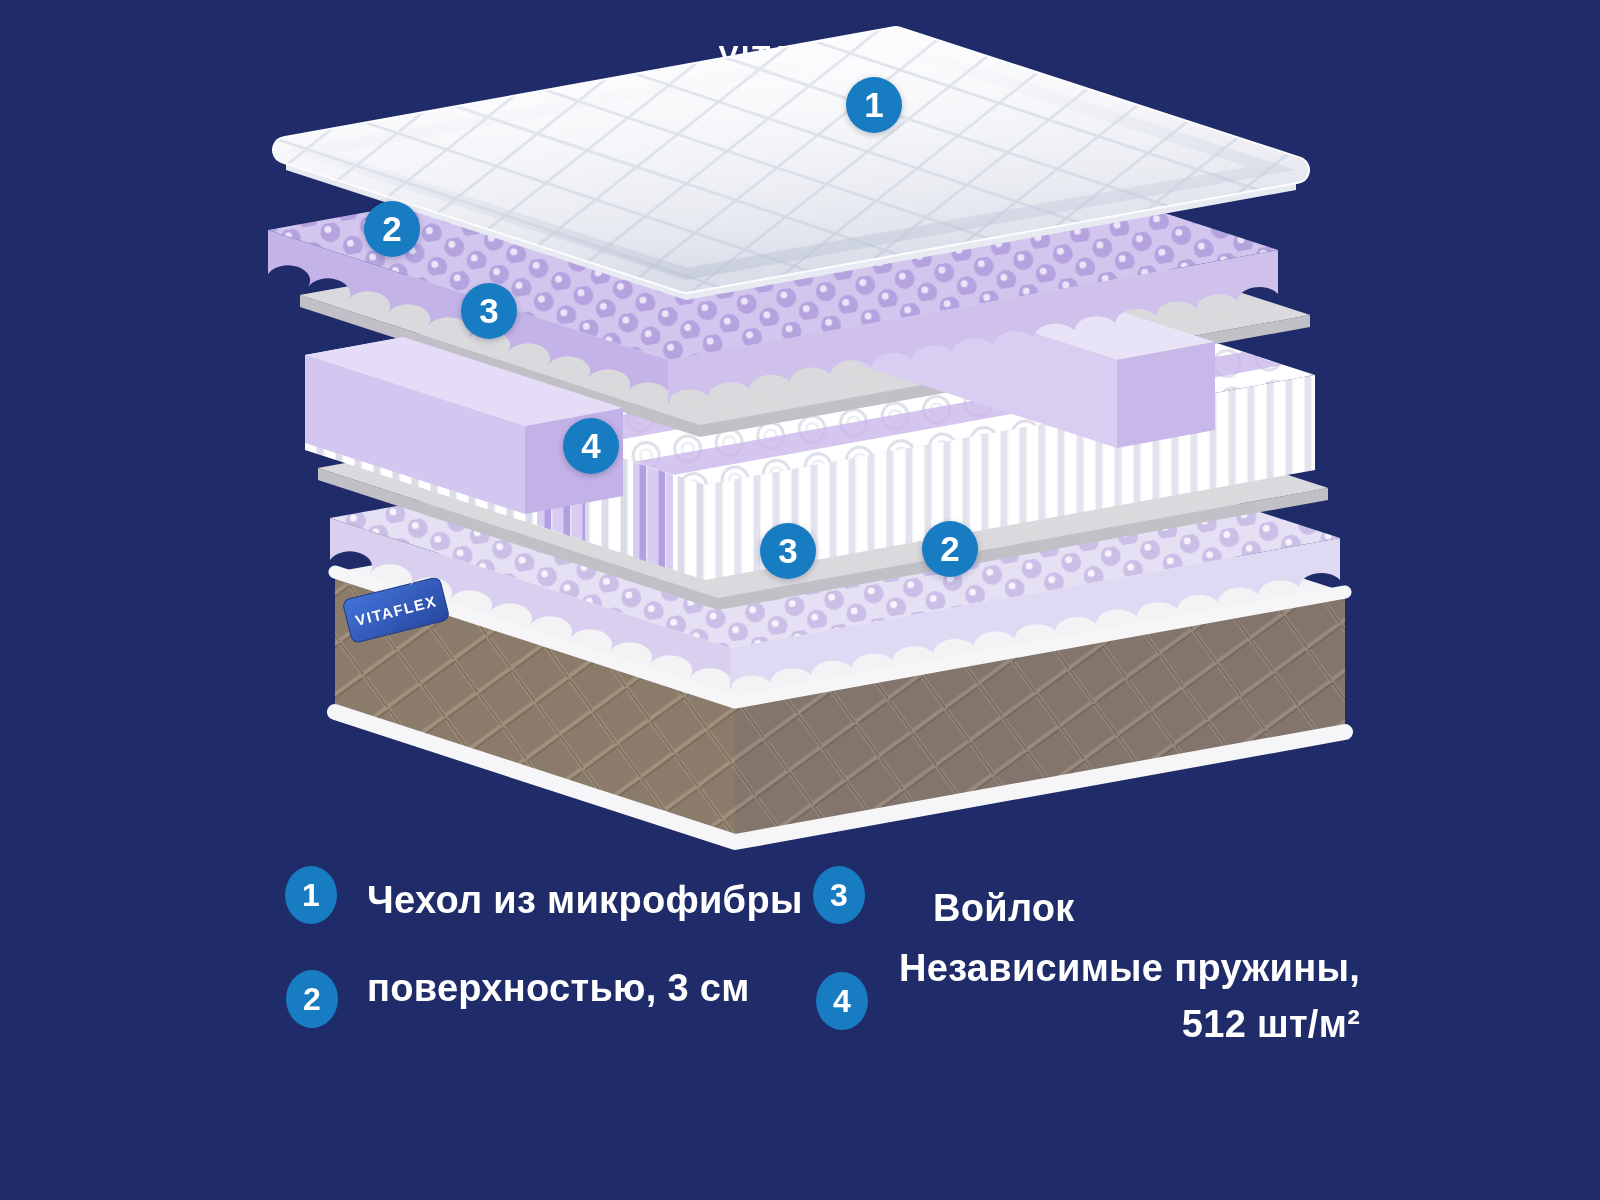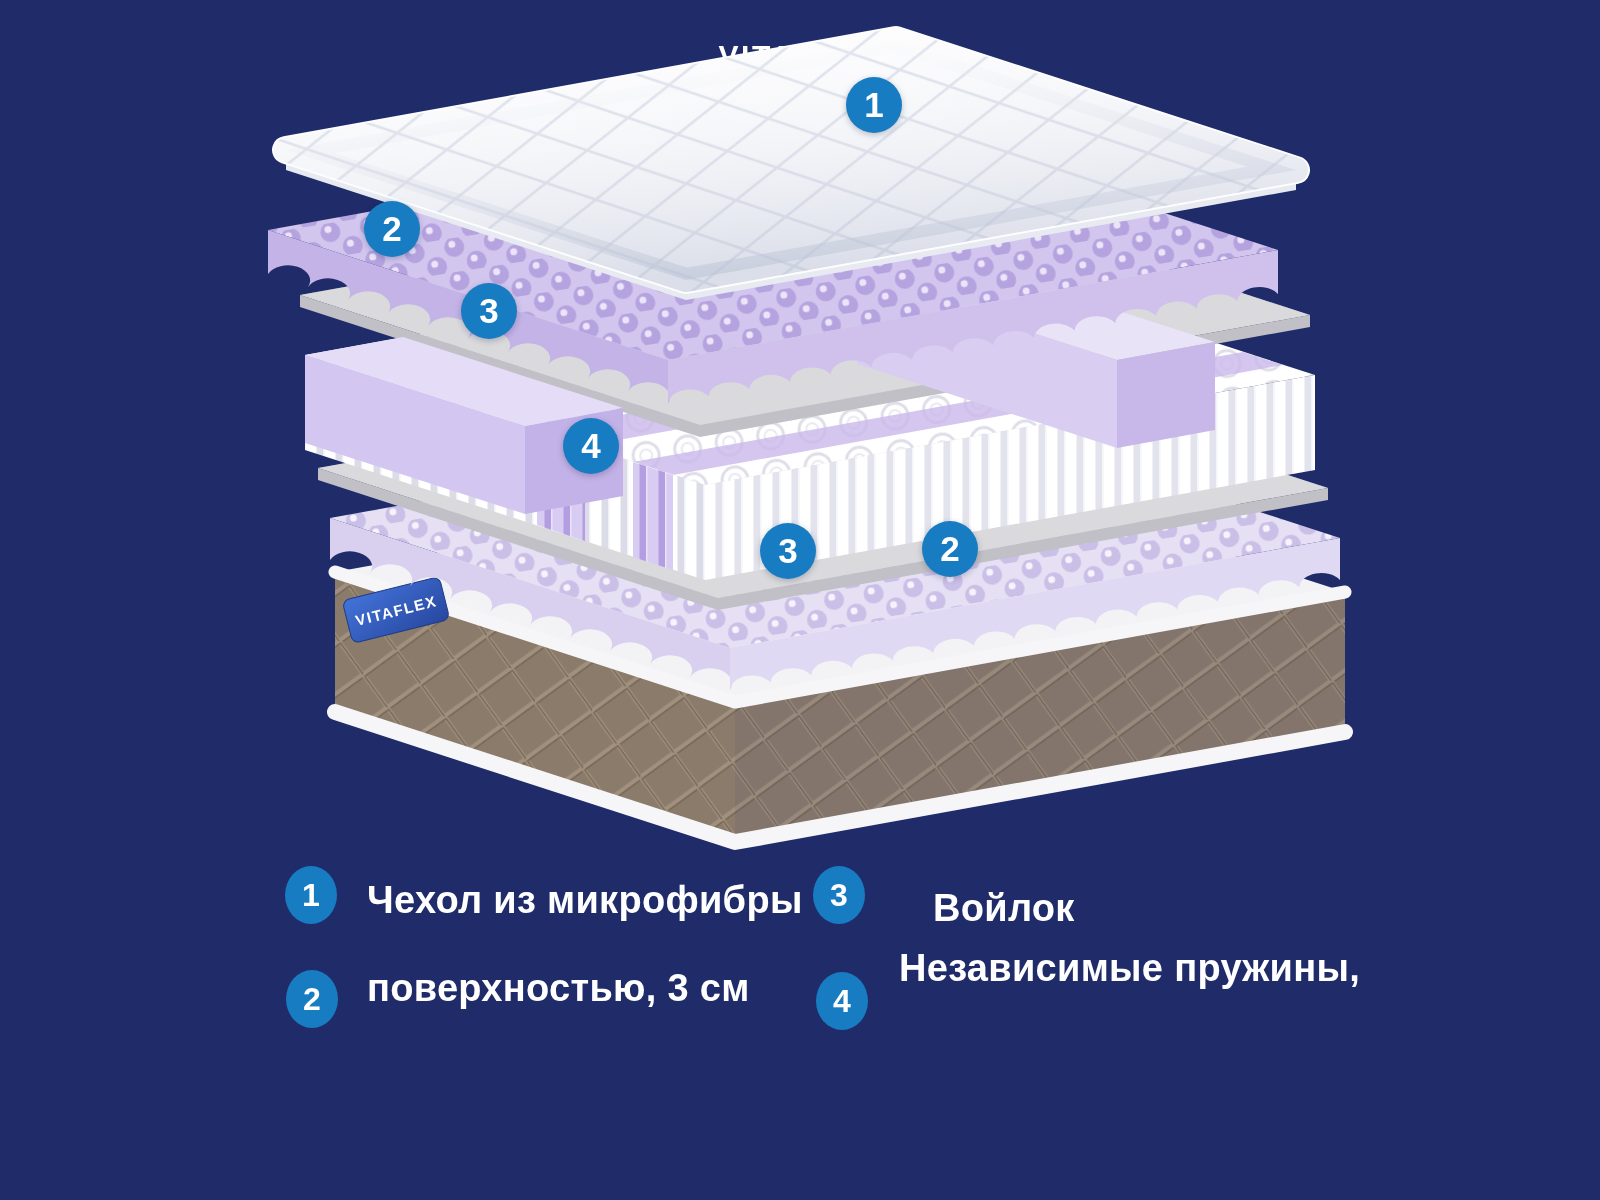--- a/index.html
+++ b/index.html
@@ -204,16 +204,17 @@
     <div class="legend-text" style="left:933px;top:872px;margin-top:8px;">
       <div>Войлок</div>
       <div></div>
     </div>
 
     <div class="legend-badge" style="left:816px;top:972px;">
         <span>4</span>
       </div>
     <div class="legend-text" style="left:899px;top:940px;">
       <div>Независимые пружины,</div>
+      <div>512 шт/м²</div>
     </div>
   </div>
 
 </div>
 
 </body></html>

